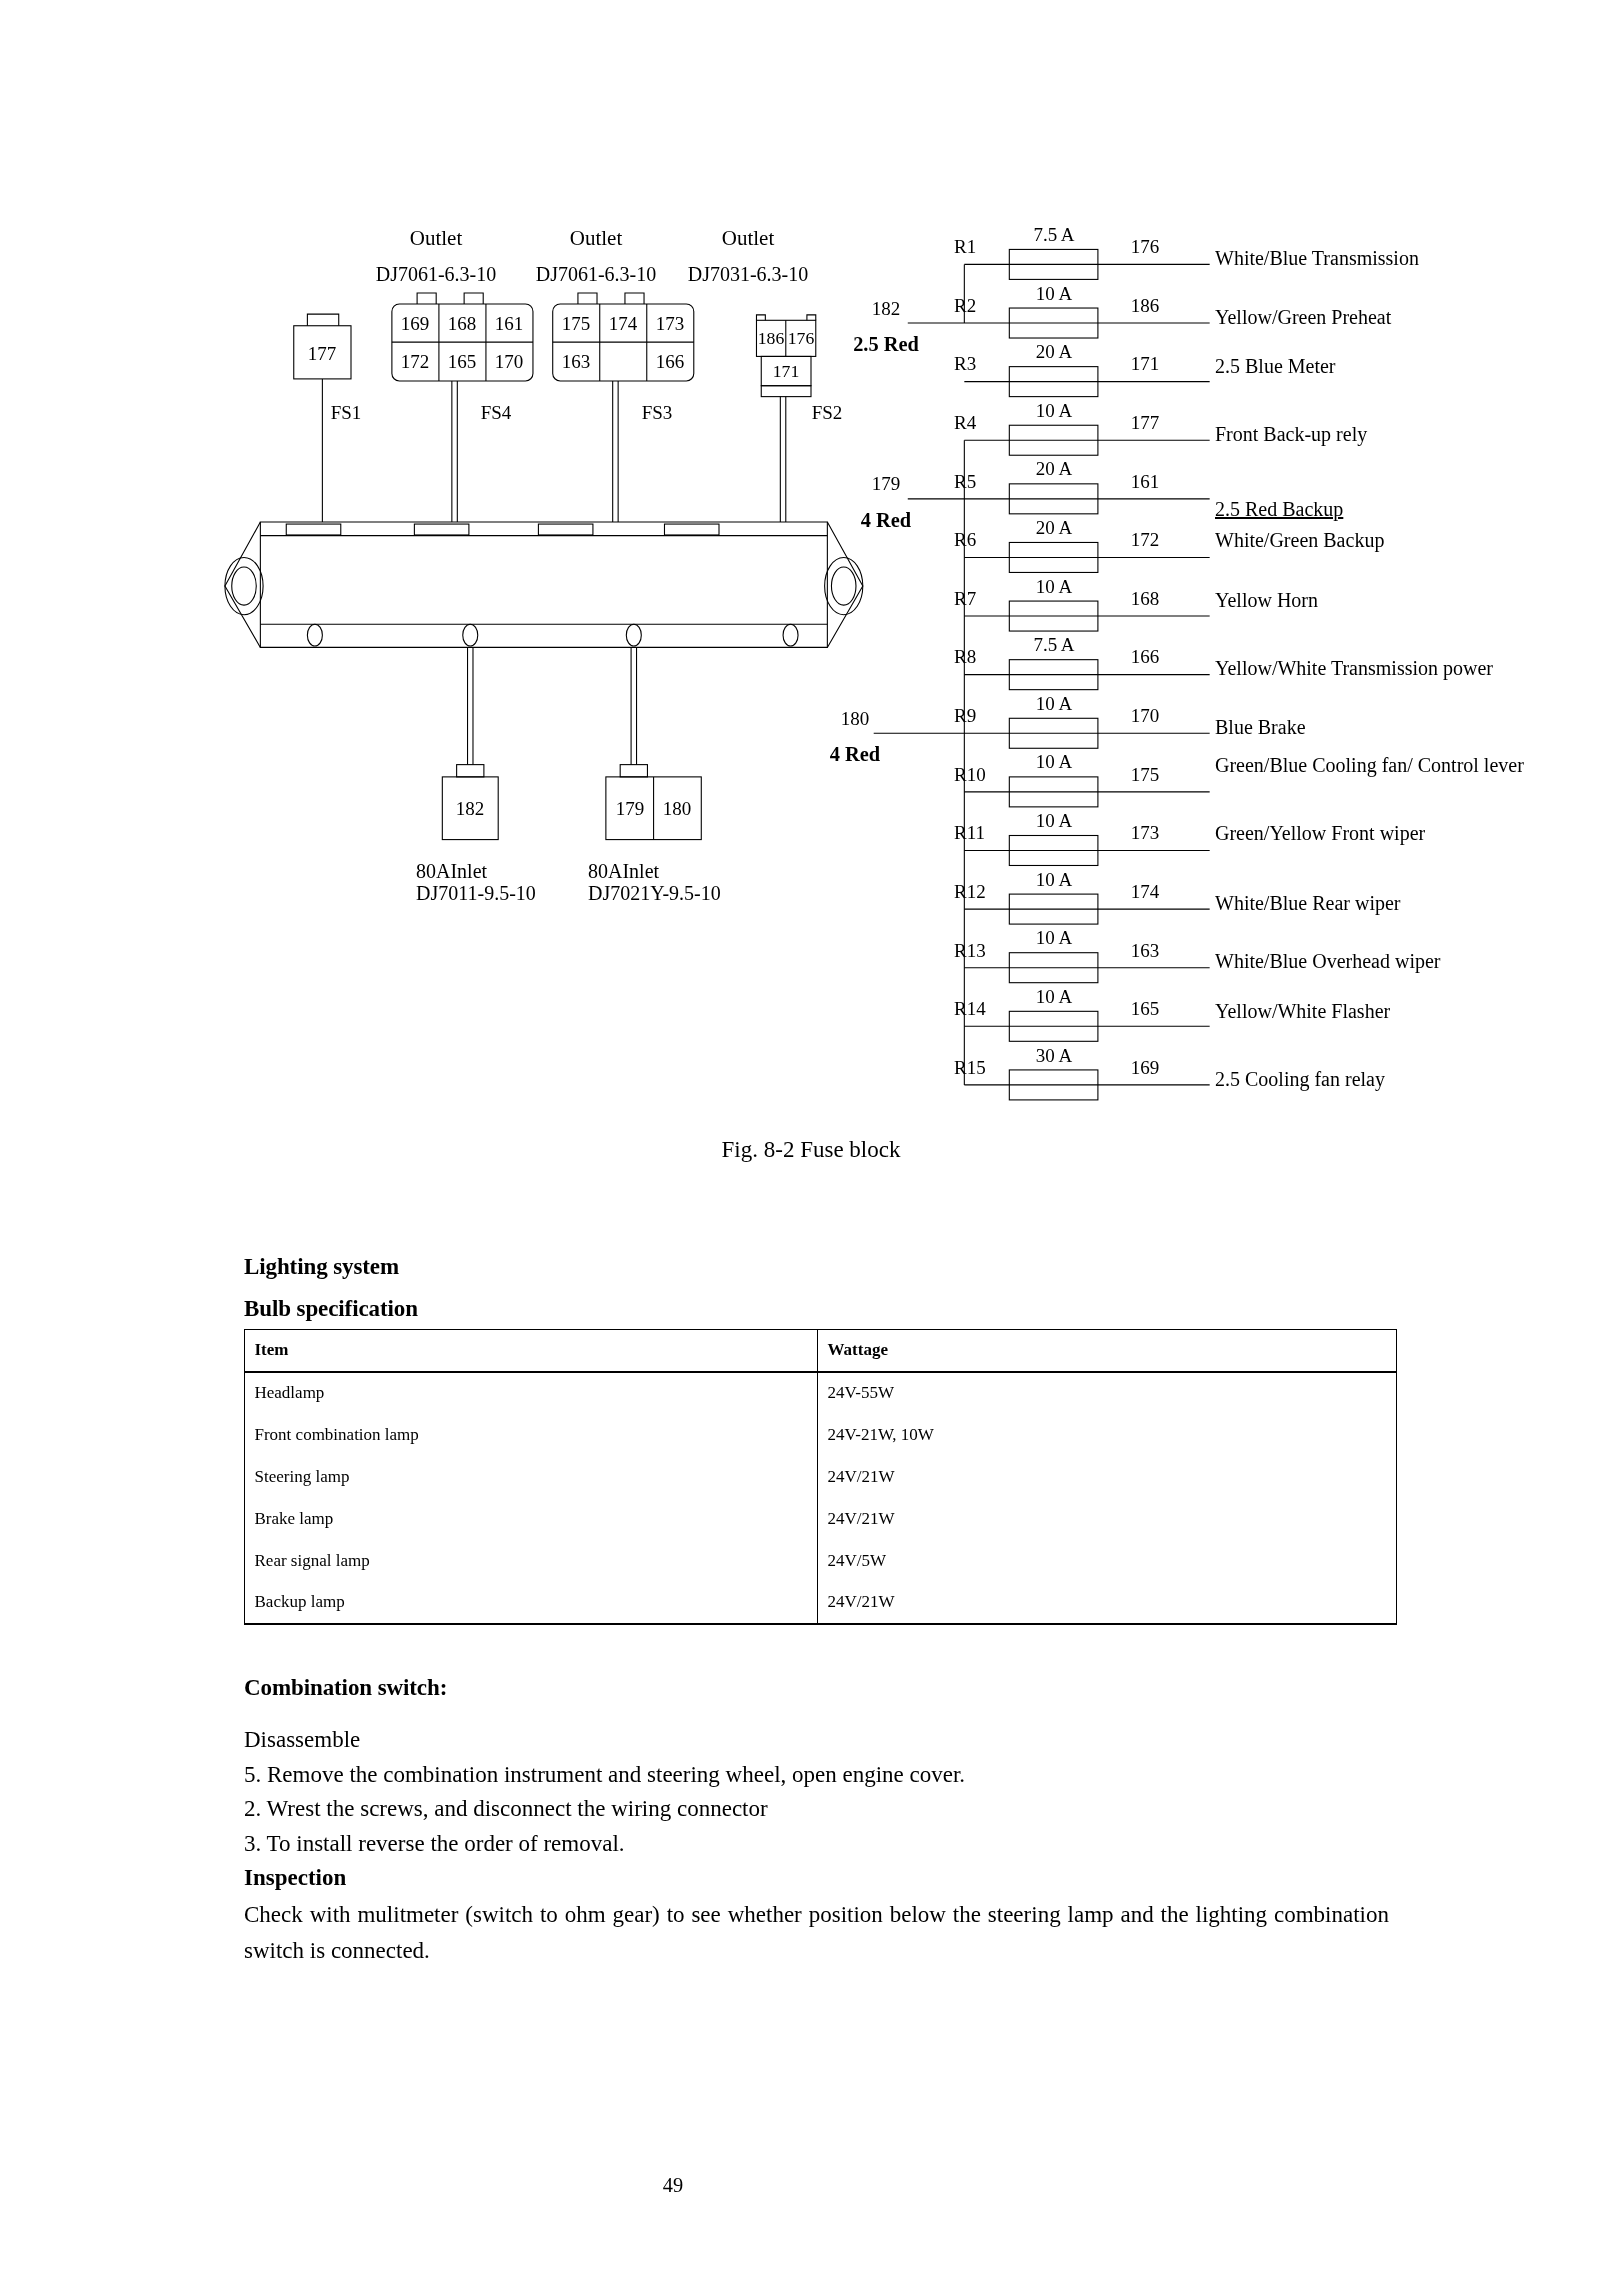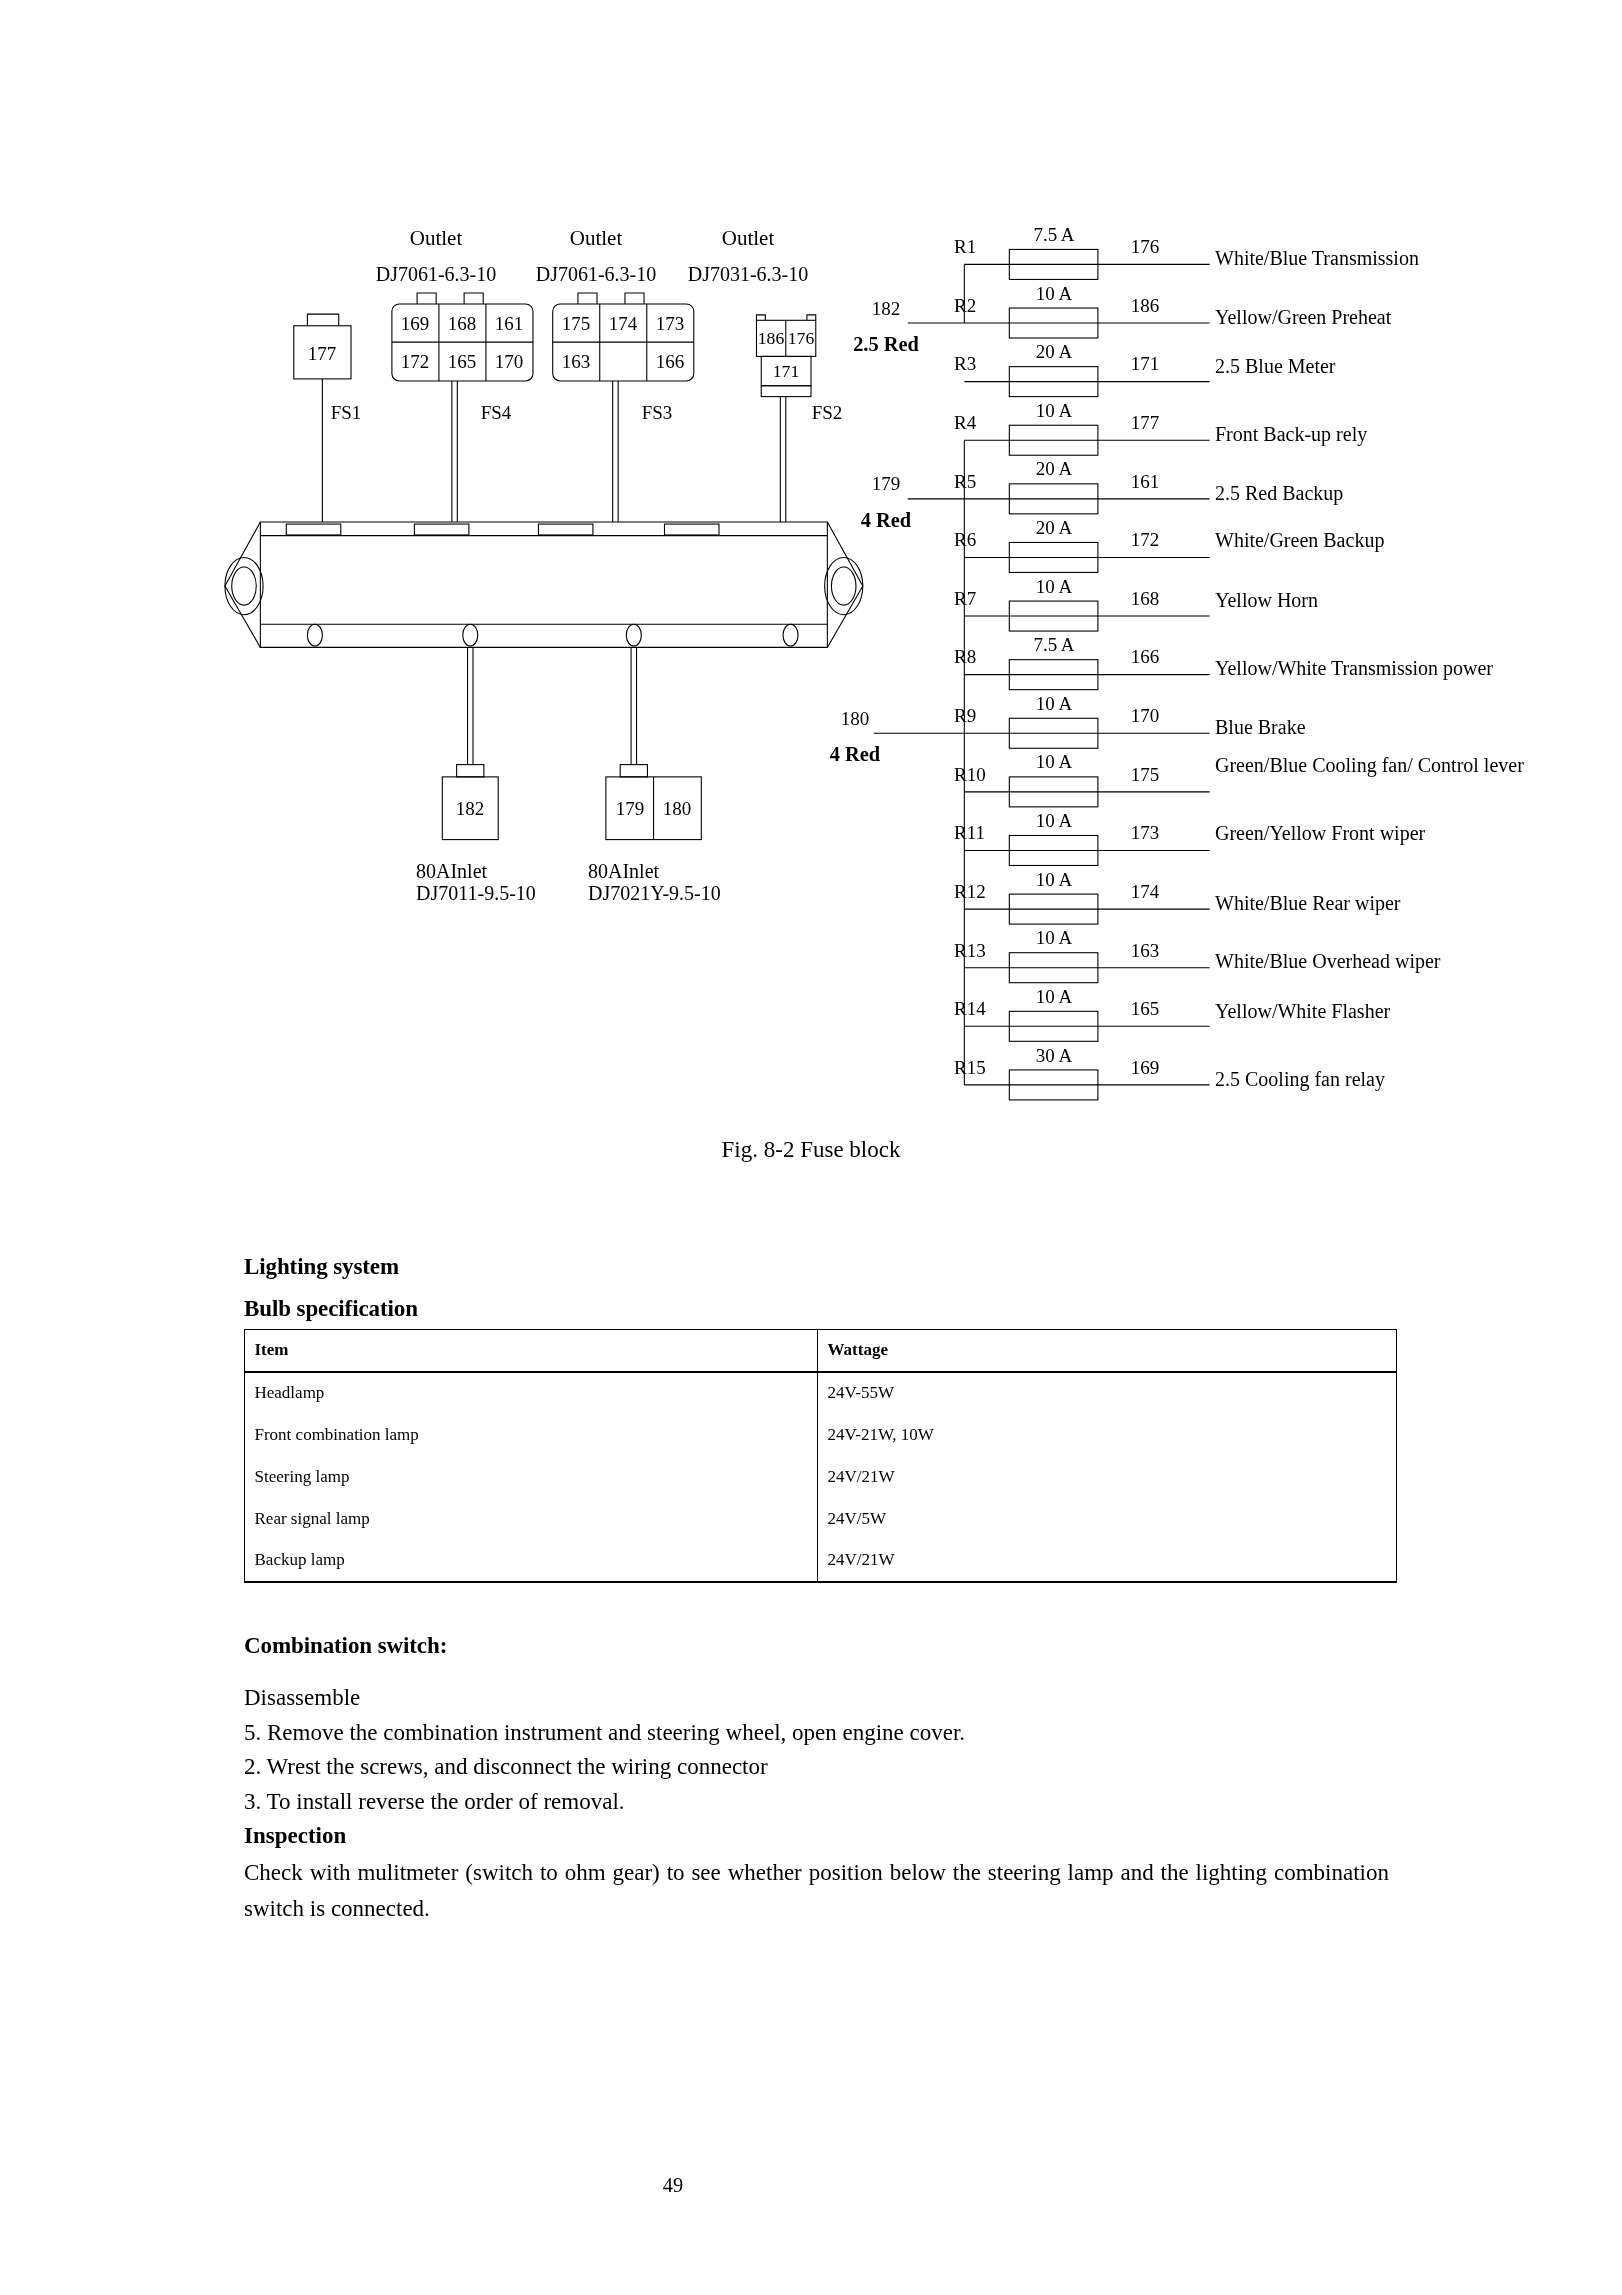--- a/index.html
+++ b/index.html
@@ -311,21 +311,21 @@
   <div class="fig-txt serif-29" style="left:1215px; top:356px;">2.5    Blue Meter</div>
 
   <div class="fig-txt cad-28" style="left:954px; top:413px;">R4</div>
   <div class="fig-txt cad-28 center-anchor" style="left:1054px; top:401px;">10  A</div>
   <div class="fig-txt cad-28 center-anchor" style="left:1145px; top:413px;">177</div>
   <div class="fig-txt serif-29" style="left:1215px; top:424px;">Front    Back-up rely</div>
 
   <div class="fig-txt cad-28" style="left:954px; top:472px;">R5</div>
   <div class="fig-txt cad-28 center-anchor" style="left:1054px; top:459px;">20  A</div>
   <div class="fig-txt cad-28 center-anchor" style="left:1145px; top:472px;">161</div>
-  <div class="fig-txt serif-29" style="left:1215px; top:483px;">2.5 Red      Backup</div>
+  <div class="fig-txt serif-29" style="left:1215px; top:499px;text-decoration:underline;">2.5 Red      Backup</div>
 
   <div class="fig-txt cad-28" style="left:954px; top:530px;">R6</div>
   <div class="fig-txt cad-28 center-anchor" style="left:1054px; top:518px;">20  A</div>
   <div class="fig-txt cad-28 center-anchor" style="left:1145px; top:530px;">172</div>
   <div class="fig-txt serif-29" style="left:1215px; top:530px;">White/Green     Backup</div>
 
   <div class="fig-txt cad-28" style="left:954px; top:589px;">R7</div>
   <div class="fig-txt cad-28 center-anchor" style="left:1054px; top:577px;">10  A</div>
   <div class="fig-txt cad-28 center-anchor" style="left:1145px; top:589px;">168</div>
   <div class="fig-txt serif-29" style="left:1215px; top:590px;">Yellow    Horn</div>
@@ -398,20 +398,24 @@
       </tr>
       <tr>
         <td>Front combination lamp</td>
         <td>24V-21W, 10W</td>
       </tr>
       <tr>
         <td>Steering lamp</td>
         <td>24V/21W</td>
       </tr>
       <tr>
+        <td>Brake lamp</td>
+        <td>24V/21W</td>
+      </tr>
+      <tr>
         <td>Rear signal lamp</td>
         <td>24V/5W</td>
       </tr>
       <tr>
         <td>Backup lamp</td>
         <td>24V/21W</td>
       </tr>
     </tbody>
   </table>
 

